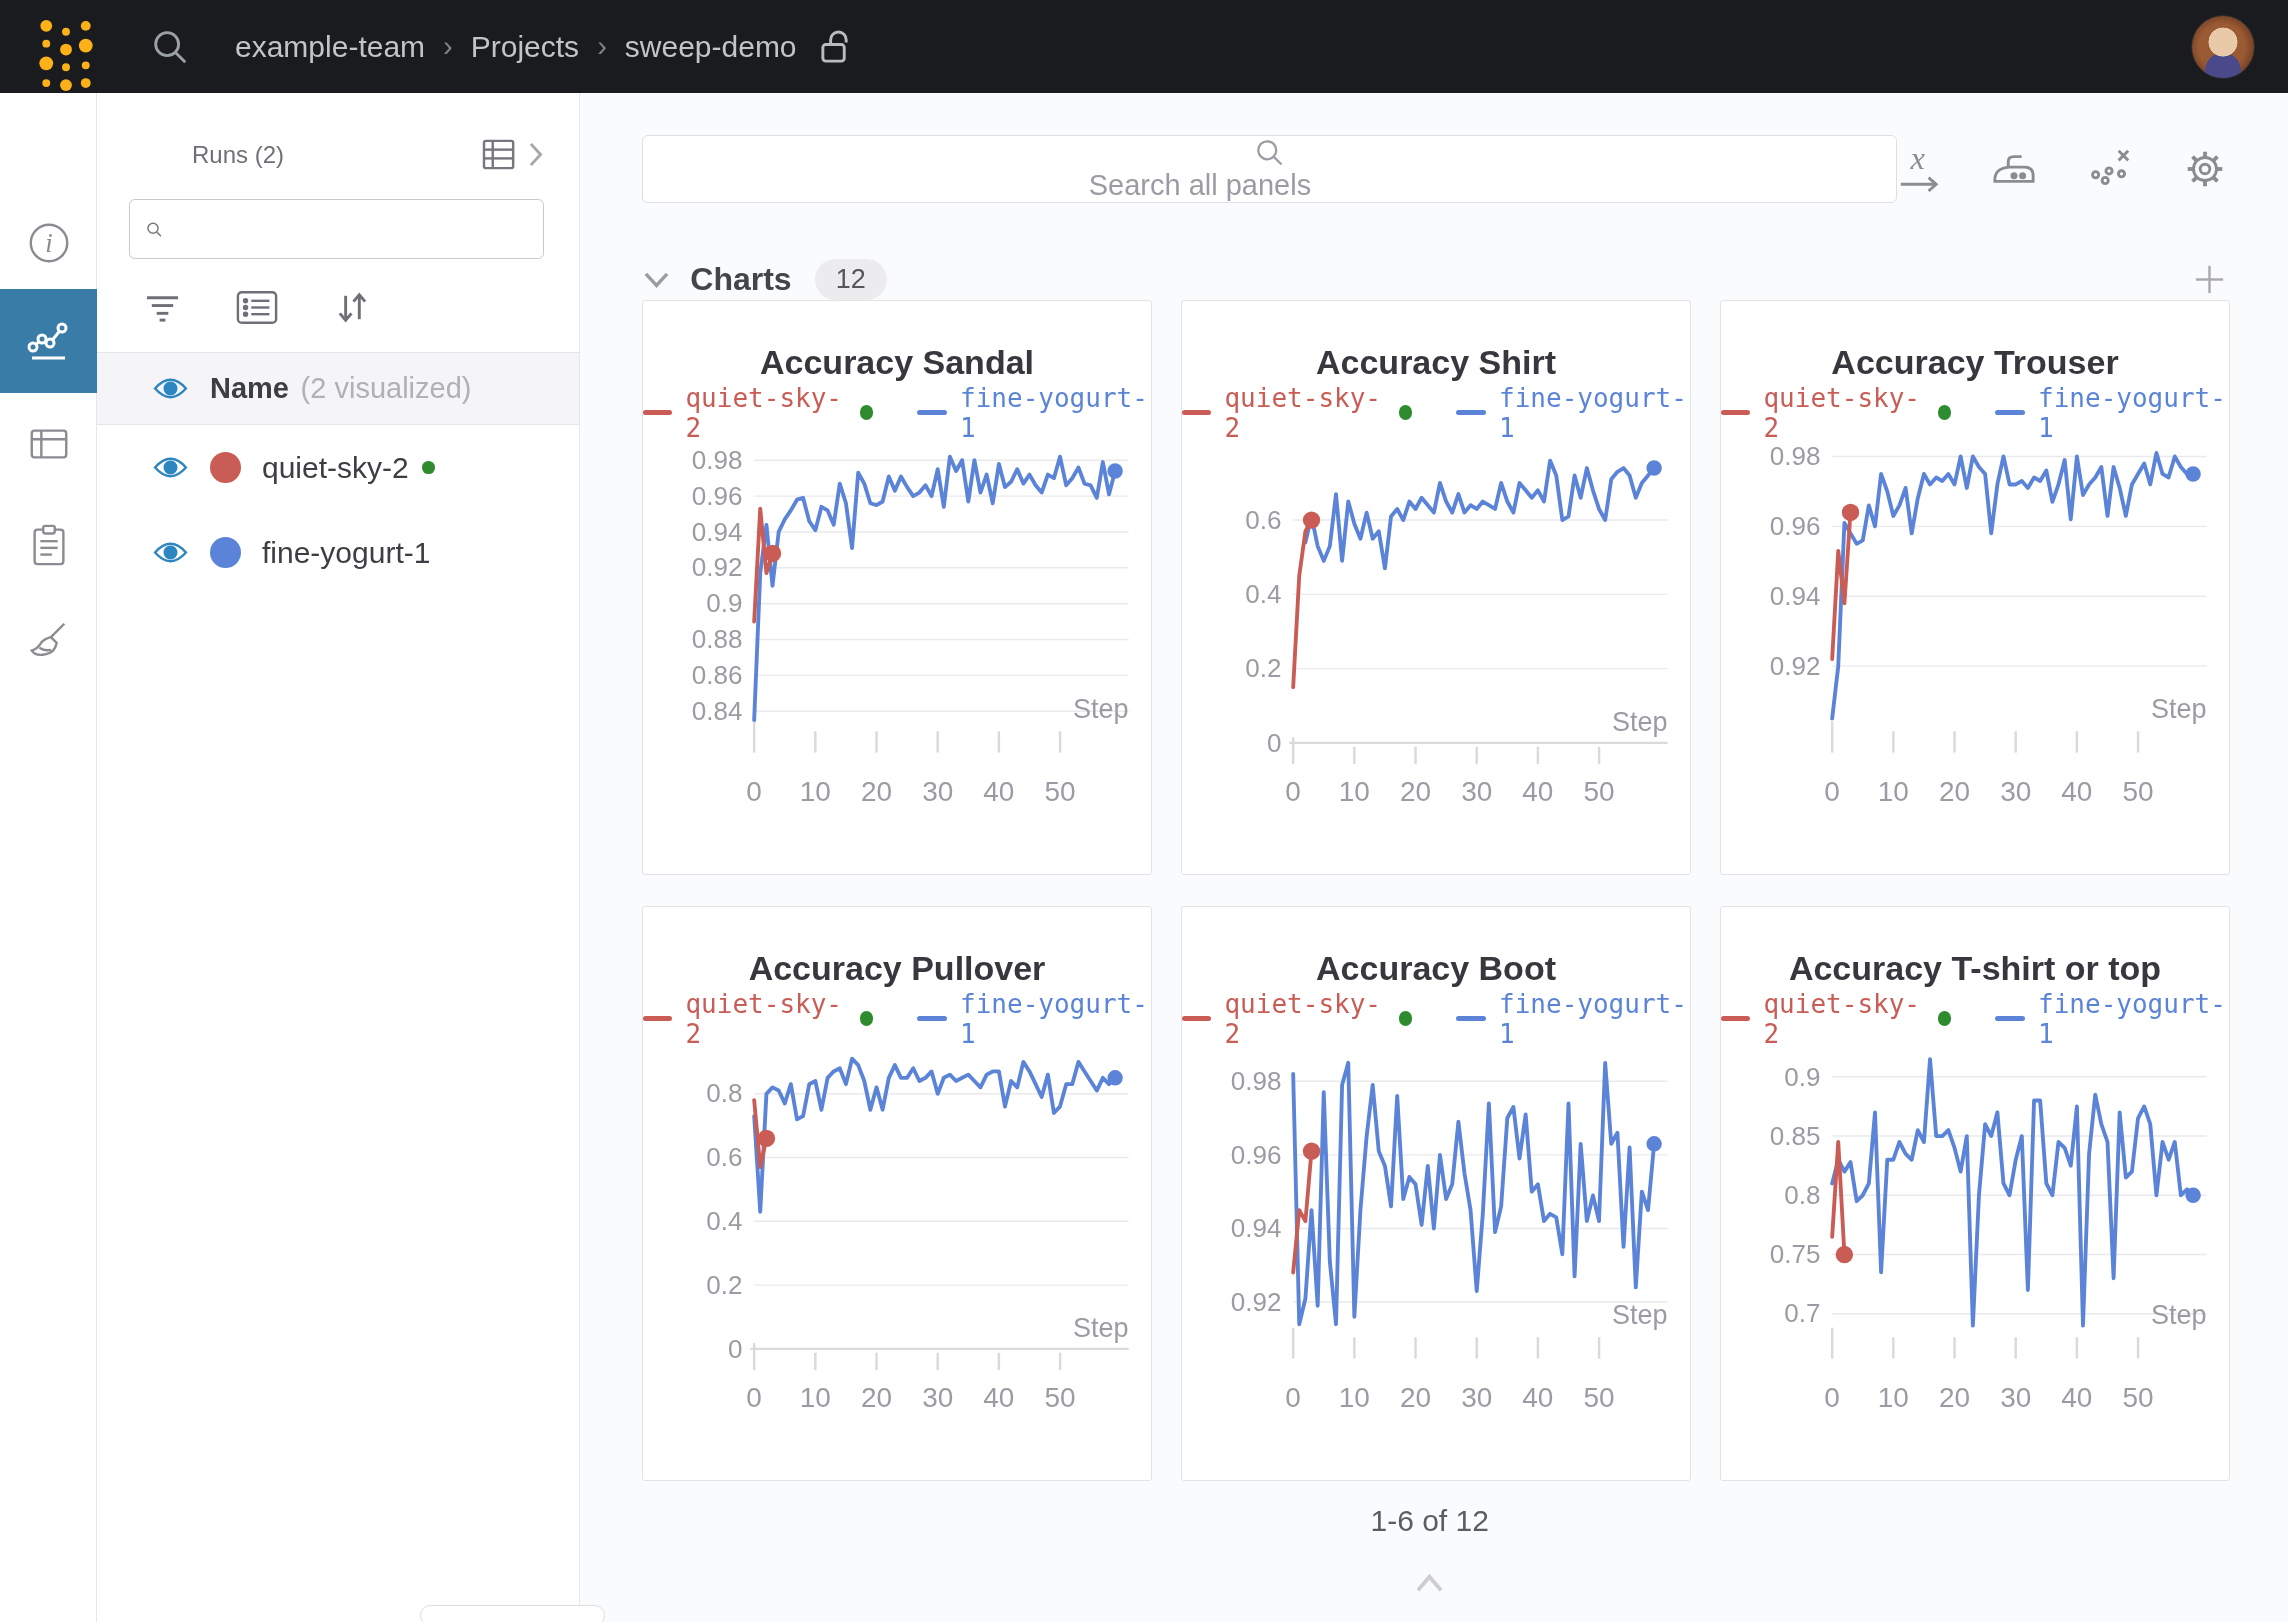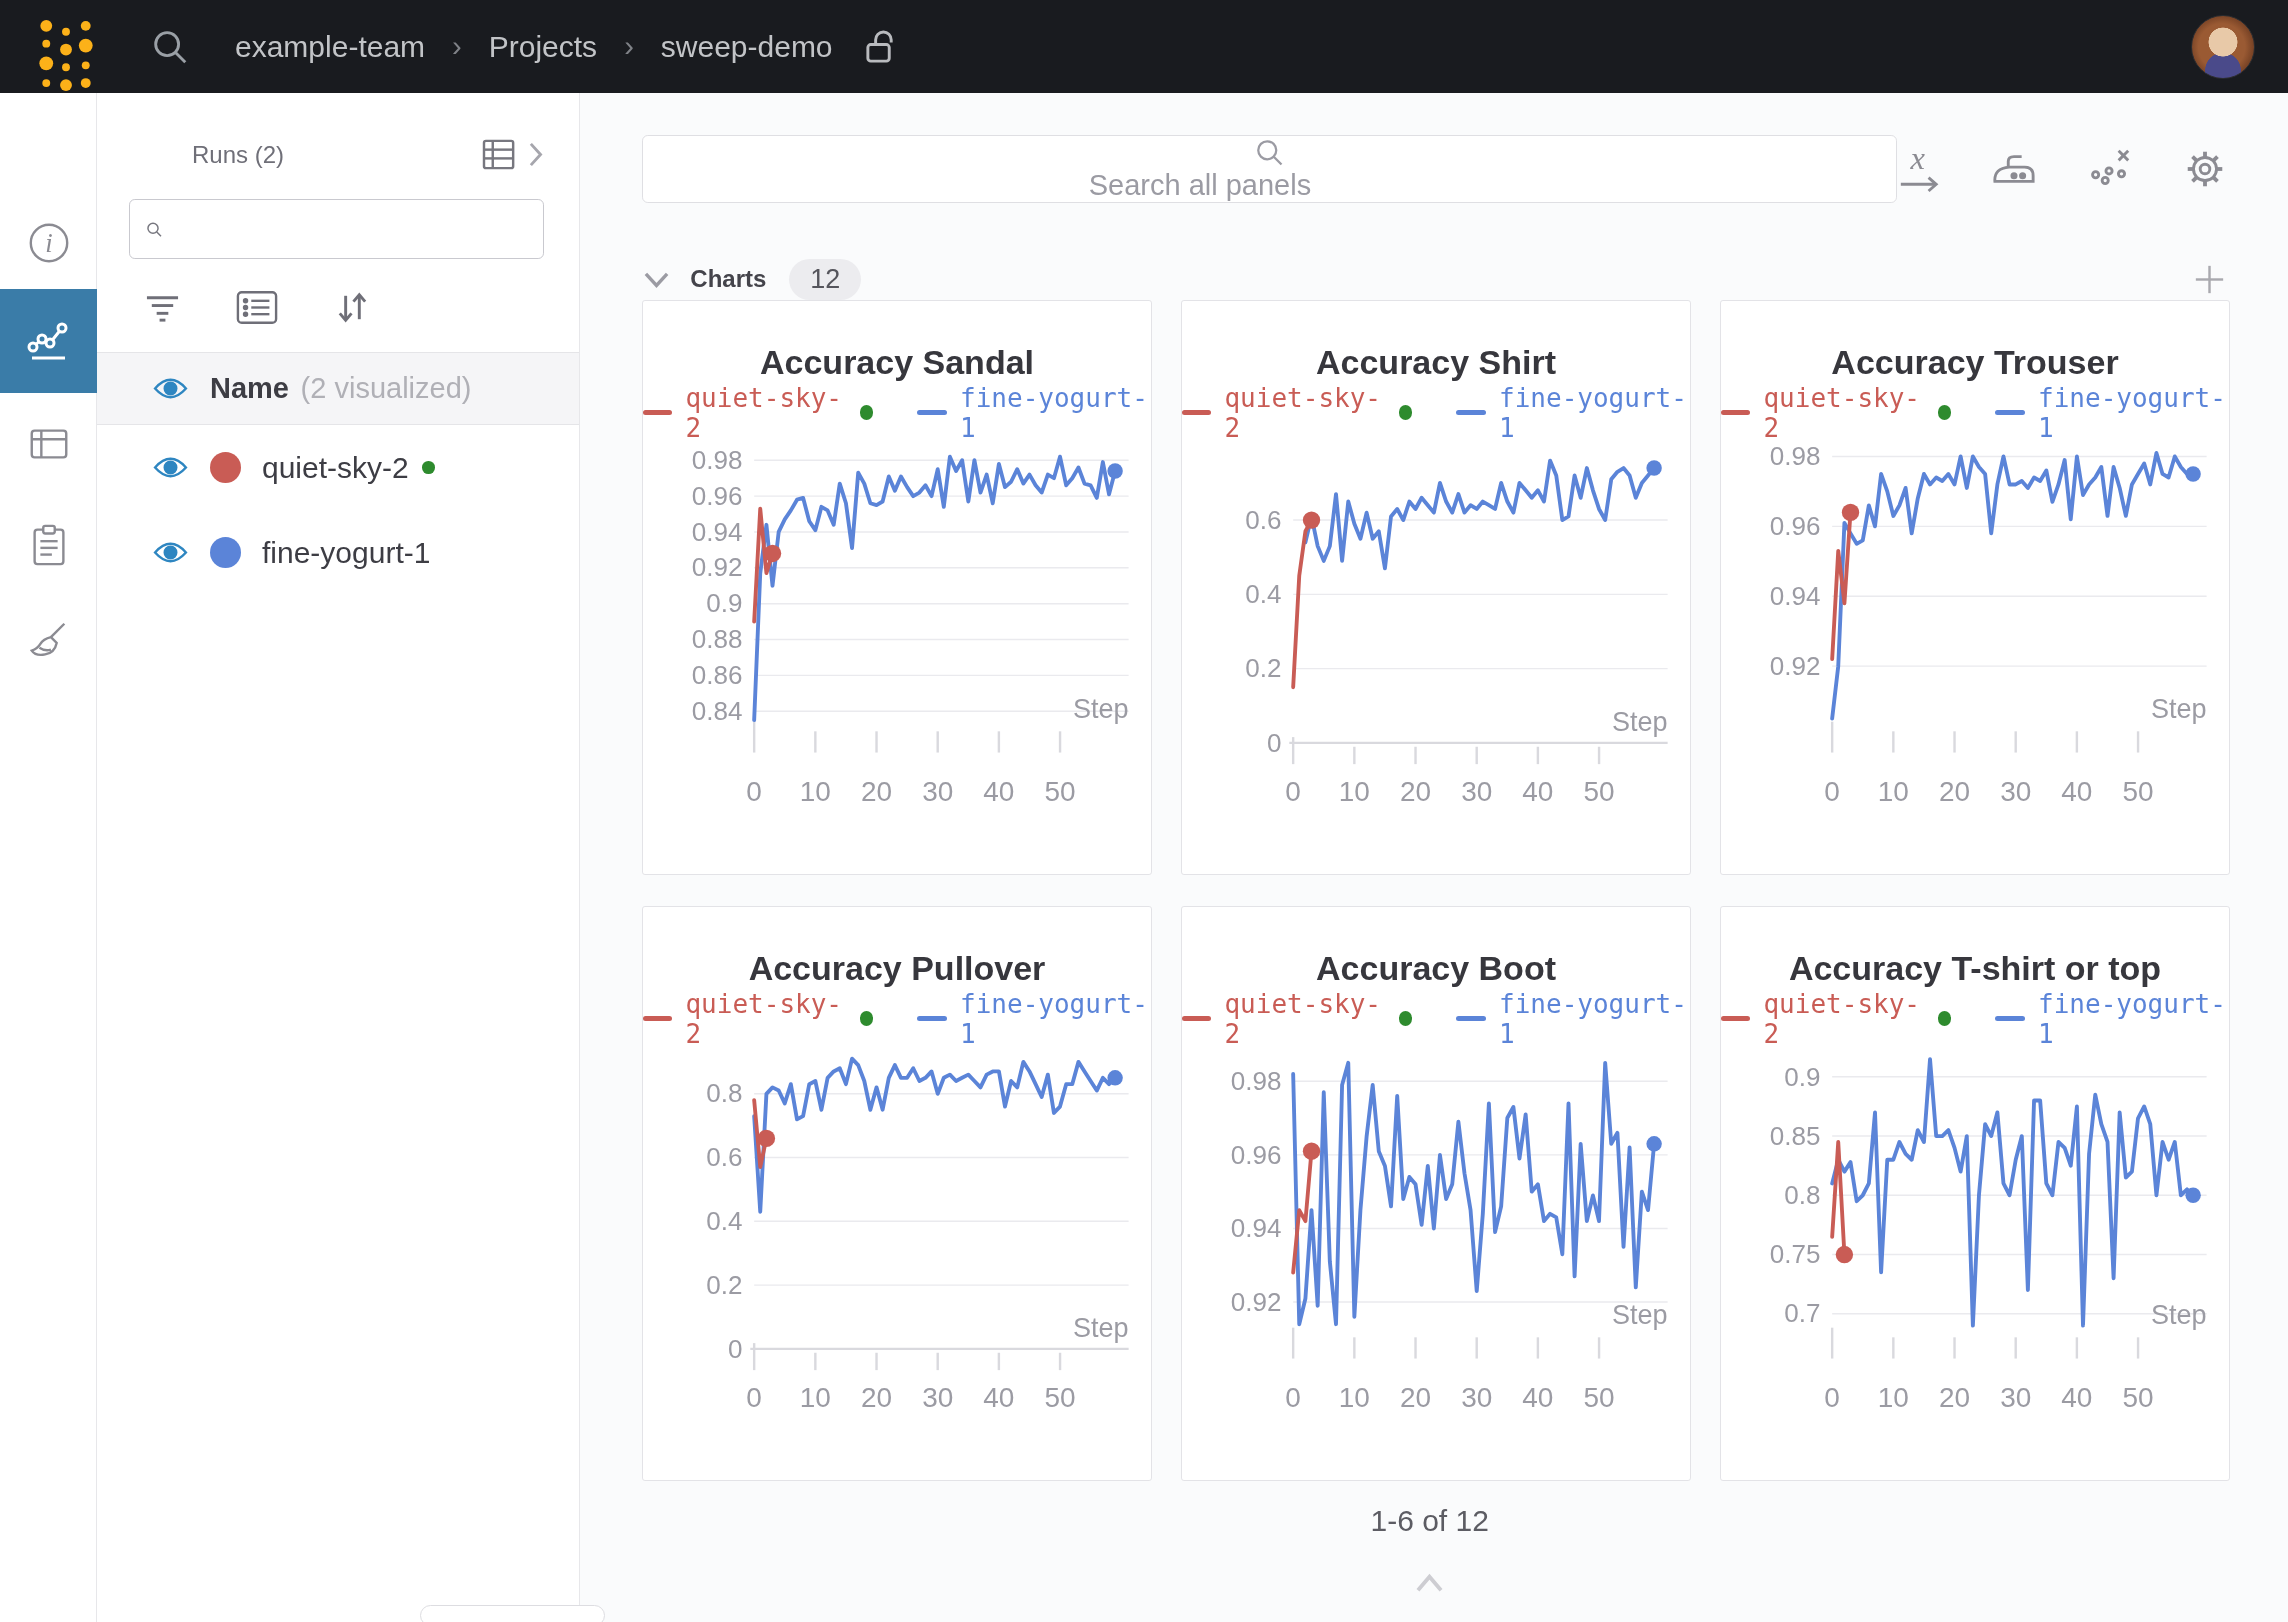--- a/index.html
+++ b/index.html
@@ -4,21 +4,21 @@
 <style>
   * { margin:0; padding:0; box-sizing:border-box; }
   html,body { width:2288px; height:1622px; overflow:hidden; background:#fff;
     font-family:"Liberation Sans", sans-serif; }
 
   
   .topbar { position:absolute; left:0; top:0; width:2288px; height:93px;
     background:#191b1f; display:flex; align-items:center; padding:0 33px; z-index:30; }
   .logo-svg { width:66px; height:75px; margin-top:13.5px; }
   .tb-search { margin-left:50px; display:flex; align-items:center; }
-  .breadcrumb { margin-left:44px; display:flex; align-items:center; gap:27px;
+  .breadcrumb { margin-left:44px; display:flex; align-items:center; gap:18px;
     font-size:30px; color:#c2c4c7; }
   .crumb-sep { color:#7f8287; font-size:29px; }
   .tb-avatar { margin-left:auto; width:64px; height:64px; border-radius:50%;
     background:
       radial-gradient(circle at 50% 42%, #e8c9a8 0 30%, rgba(0,0,0,0) 31%),
       radial-gradient(circle at 50% 88%, #4a4a8a 0 28%, rgba(0,0,0,0) 29%),
       radial-gradient(circle at 48% 50%, #9a5a33 0 52%, #7a4426 70%);
     border:1.9px solid #2a2c30; }
 
   
@@ -55,21 +55,21 @@
     background:#fafbfc; padding:42px 59px 0 63px; }
   .panel-search-row { display:flex; align-items:center; }
   .panel-search { width:1271px; height:68px; background:#fff; border:1.9px solid #dfdfe3;
     border-radius:5.8px; display:flex; align-items:center; padding:0 21px;flex-direction:column; }
   .panel-search input { border:none; outline:none; flex:1; font-size:29px; margin-left:15.4px;
     color:#444; font-family:"Liberation Sans",sans-serif; background:transparent; }
   .panel-search input::placeholder { color:#9b9ba3; }
   .top-icons { margin-left:auto; display:flex; align-items:center; gap:48px; }
 
   .charts-header { margin-top:56px; display:flex; align-items:center; }
-  .charts-label { font-size:24px; font-weight:bold; color:#44444b; margin-left:19.3px;text-align:center; }
+  .charts-label { font-size:32px; font-weight:bold; color:#44444b; margin-left:19.3px;text-align:center; }
   .charts-badge { margin-left:23px; background:#ececef; color:#55555c; font-size:27px;
     border-radius:21px; padding:4.8px 21px; }
   .plus-btn { margin-left:auto; }
 
   .charts-grid { display:grid; grid-template-columns:repeat(3,510px);
     gap:31px 29px; }
   .chart-card { width:510px; height:575px; background:#fff; border:1.9px solid #e3e3e7;
     border-radius:2.9px; }
   .chart-title { text-align:center; margin-top:42px; font-size:34px; font-weight:bold;
     color:#37373d; }

